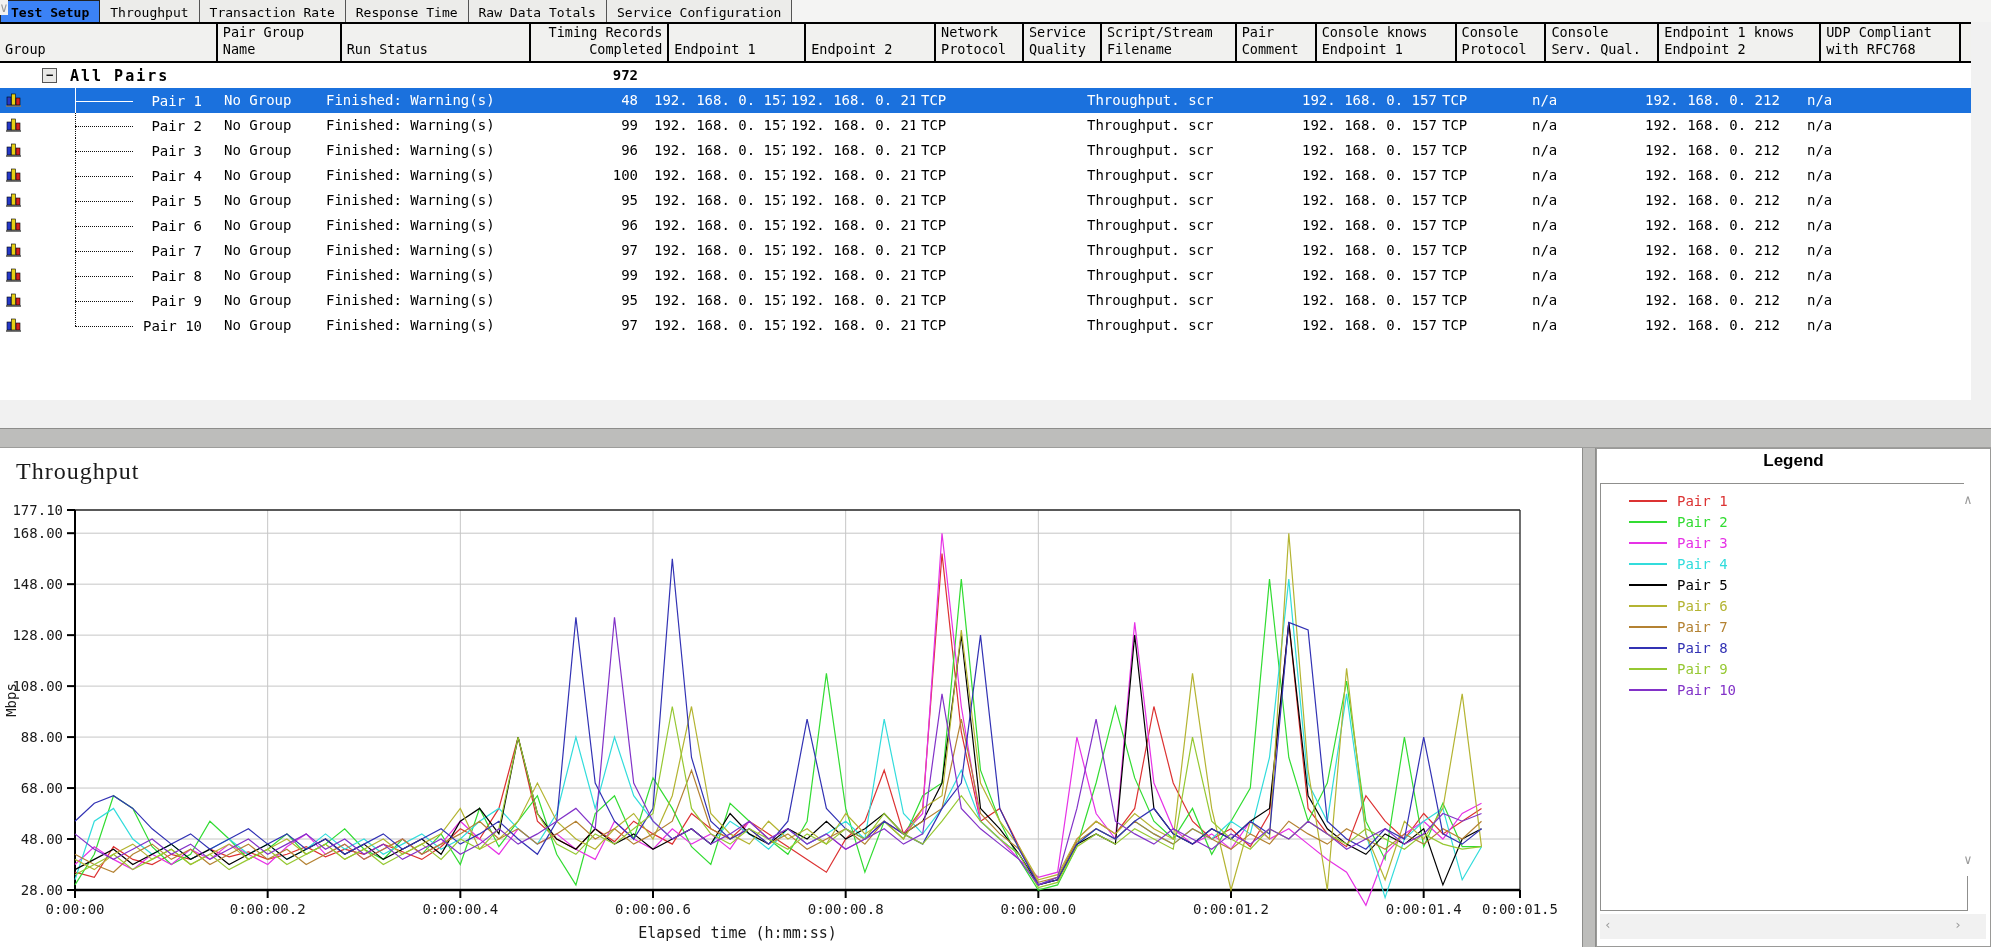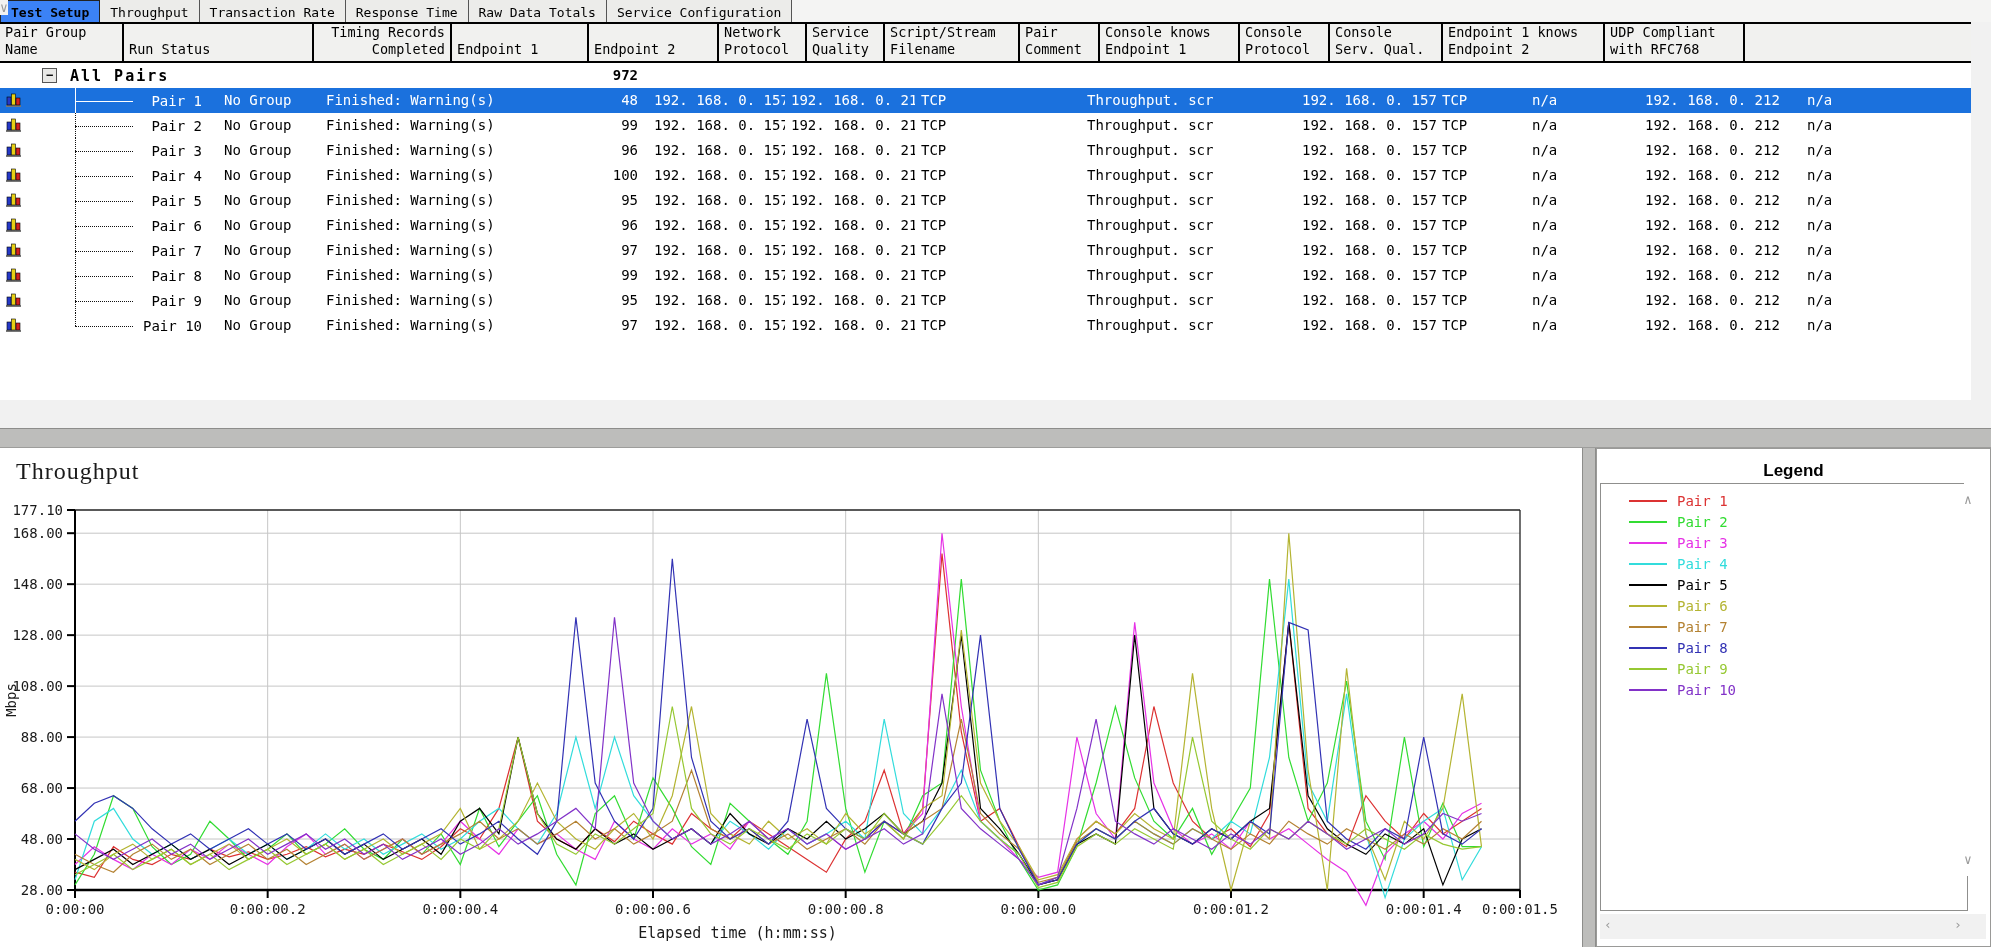--- a/index.html
+++ b/index.html
@@ -51,21 +51,21 @@
   .split-v { position:absolute; top:448px; left:1582px; width:14px; height:499px;
              background:#bdbdbb; border-left:1px solid #8d8d8b; border-right:1px solid #8d8d8b; }
   
   .chart-panel { position:absolute; top:448px; left:0; width:1582px; height:499px; background:#fff; }
   .chart-title { position:absolute; top:10px; left:16px; font-family:"Liberation Serif", serif;
                  font-size:24px; color:#1a1a1a; letter-spacing:1px; }
   
   .legend-panel { position:absolute; top:448px; left:1596px; width:395px; height:499px;
                   background:#fff; border:1px solid #9a9a98; }
   .legend-title { text-align:center; font-family:"Liberation Sans", sans-serif; font-weight:bold;
-                  font-size:17px; padding-top:12px; height:32px; }
+                  font-size:17px; padding-top:2px; height:32px; }
   .legend-list { position:absolute; top:34px; left:3px; width:368px; height:428px;
                  border:1px solid #8f8f8d; padding:6px 0 0 28px; overflow:hidden; background:#fff; }
   .legend-item { display:flex; align-items:center; height:21px; font-size:14px; }
   .legend-line { width:38px; height:0; border-top:2px solid; margin-right:10px; }
   svg text { font-family:"DejaVu Sans Mono", monospace; }
 </style>
 </head>
 <body>
 
 <div id="app">
@@ -73,20 +73,21 @@
   <div class="tabbar" id="tabbar">
       <div class="tab active">Test Setup</div>
       <div class="tab">Throughput</div>
       <div class="tab">Transaction Rate</div>
       <div class="tab">Response Time</div>
       <div class="tab">Raw Data Totals</div>
       <div class="tab">Service Configuration</div>
     </div>
 
   <div class="thead" id="thead">
+      <div class="th" style="width: 218px;">Group</div>
       <div class="th" style="width: 124px;">Pair Group
 Name</div>
       <div class="th" style="width: 190px;">Run Status</div>
       <div class="th right" style="width: 138px;">Timing Records
 Completed</div>
       <div class="th" style="width: 137px;">Endpoint 1</div>
       <div class="th" style="width: 130px;">Endpoint 2</div>
       <div class="th" style="width: 88px;">Network
 Protocol</div>
       <div class="th" style="width: 78px;">Service

